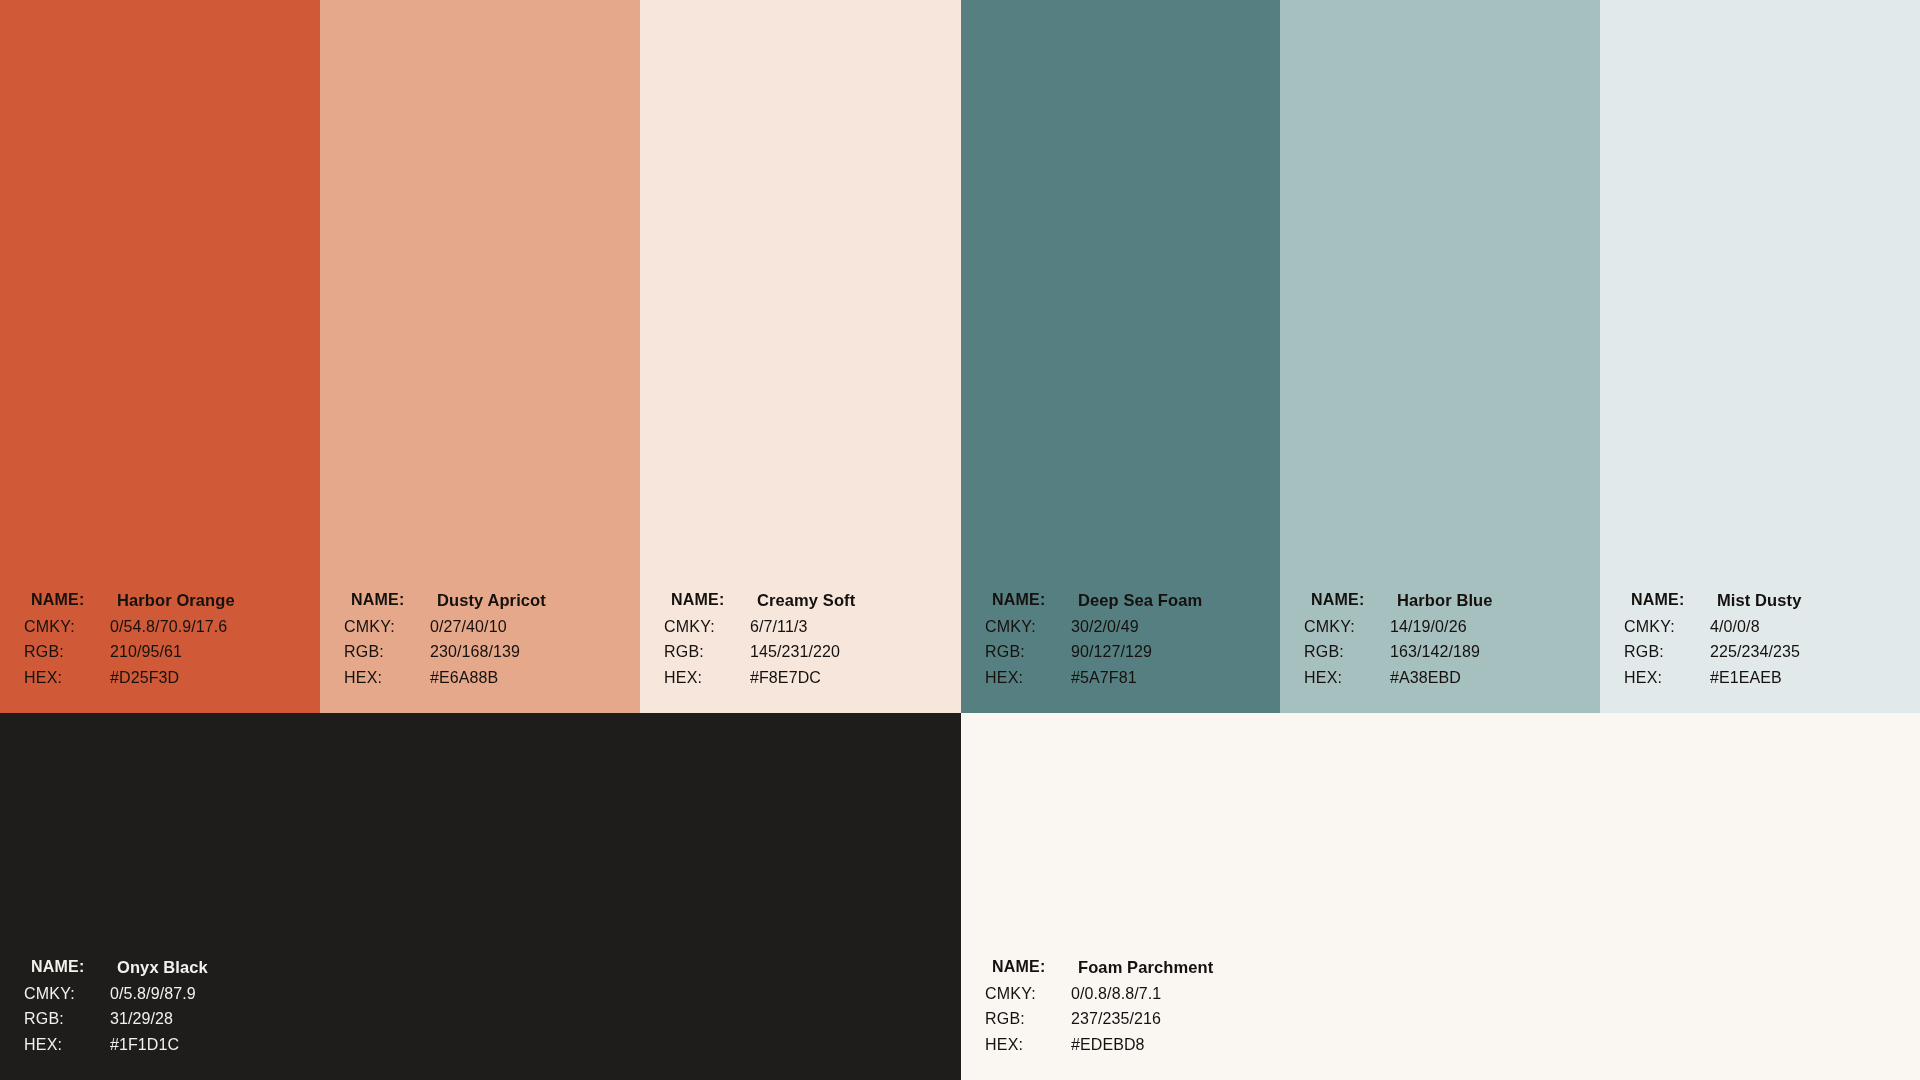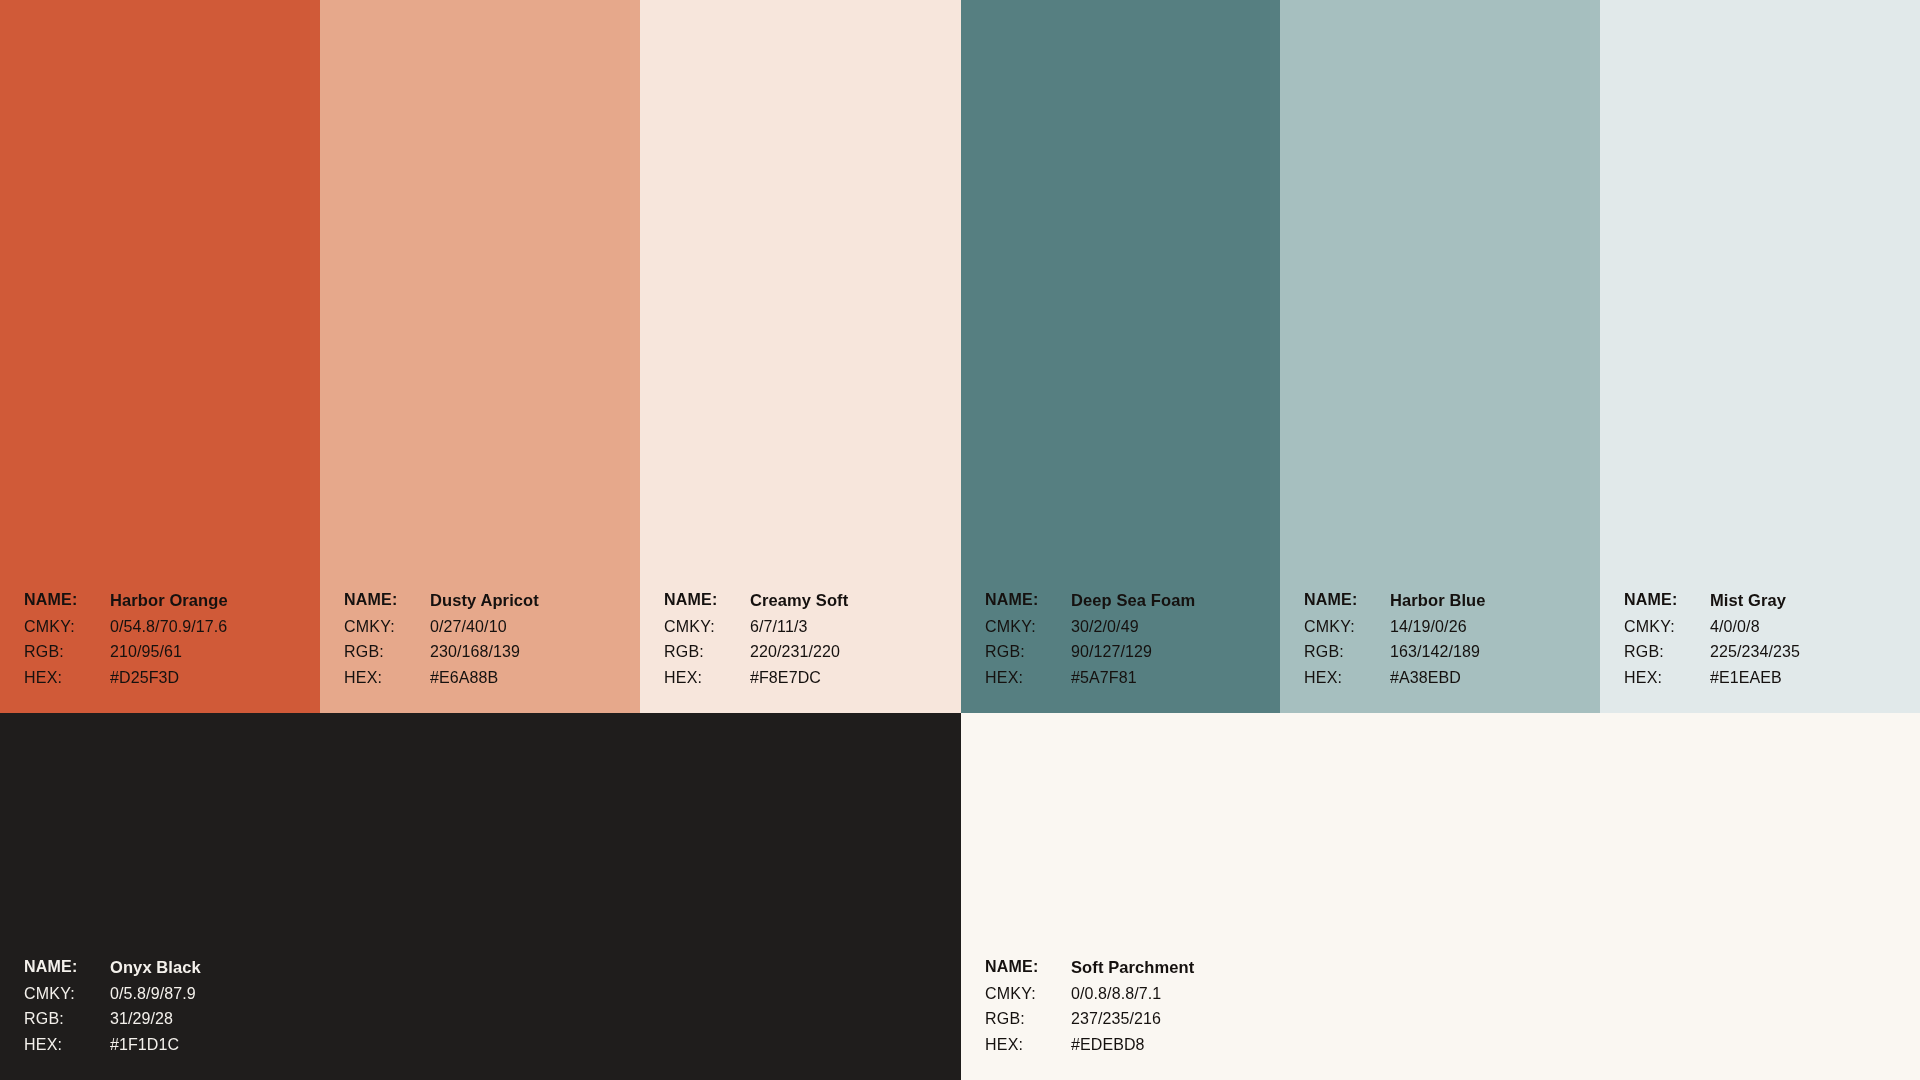--- a/index.html
+++ b/index.html
@@ -44,20 +44,21 @@
 
   .info-val {
     font-size: 16px;
     font-weight: 400;
     letter-spacing: 0.1px;
   }
 
   .info-key.name-key,
   .info-val.name-val {
     font-weight: 700;
+    margin-left: 7px;
   }
 
   .info-val.name-val {
     font-size: 16.5px;
   }
 
   .dark-text .info-key,
   .dark-text .info-val { color: #15110F; }
 
   .light-text .info-key,
@@ -91,21 +92,21 @@
         <span class="info-val">#E6A88B</span>
       </div>
     </div>
     <div class="swatch dark-text" style="left: 640px; top: 0px; width: 321px; height: 713px; background: rgb(247, 230, 220);">
       <div class="swatch-info">
         <span class="info-key name-key">NAME:</span>
         <span class="info-val name-val">Creamy Soft</span>
         <span class="info-key">CMKY:</span>
         <span class="info-val">6/7/11/3</span>
         <span class="info-key">RGB:</span>
-        <span class="info-val">220/231/220</span>
+        <span class="info-val">145/231/220</span>
         <span class="info-key">HEX:</span>
         <span class="info-val">#F8E7DC</span>
       </div>
     </div>
     <div class="swatch dark-text" style="left: 961px; top: 0px; width: 319px; height: 713px; background: rgb(86, 127, 129);">
       <div class="swatch-info">
         <span class="info-key name-key">NAME:</span>
         <span class="info-val name-val">Deep Sea Foam</span>
         <span class="info-key">CMKY:</span>
         <span class="info-val">30/2/0/49</span>
@@ -123,21 +124,21 @@
         <span class="info-val">14/19/0/26</span>
         <span class="info-key">RGB:</span>
         <span class="info-val">163/142/189</span>
         <span class="info-key">HEX:</span>
         <span class="info-val">#A38EBD</span>
       </div>
     </div>
     <div class="swatch dark-text" style="left: 1600px; top: 0px; width: 320px; height: 713px; background: rgb(225, 233, 234);">
       <div class="swatch-info">
         <span class="info-key name-key">NAME:</span>
-        <span class="info-val name-val">Mist Gray</span>
+        <span class="info-val name-val">Mist Dusty</span>
         <span class="info-key">CMKY:</span>
         <span class="info-val">4/0/0/8</span>
         <span class="info-key">RGB:</span>
         <span class="info-val">225/234/235</span>
         <span class="info-key">HEX:</span>
         <span class="info-val">#E1EAEB</span>
       </div>
     </div>
     <div class="swatch light-text" style="left: 0px; top: 713px; width: 961px; height: 367px; background: rgb(31, 29, 28);">
       <div class="swatch-info">
@@ -147,21 +148,21 @@
         <span class="info-val">0/5.8/9/87.9</span>
         <span class="info-key">RGB:</span>
         <span class="info-val">31/29/28</span>
         <span class="info-key">HEX:</span>
         <span class="info-val">#1F1D1C</span>
       </div>
     </div>
     <div class="swatch dark-text" style="left: 961px; top: 713px; width: 959px; height: 367px; background: rgb(250, 247, 242);">
       <div class="swatch-info">
         <span class="info-key name-key">NAME:</span>
-        <span class="info-val name-val">Soft Parchment</span>
+        <span class="info-val name-val">Foam Parchment</span>
         <span class="info-key">CMKY:</span>
         <span class="info-val">0/0.8/8.8/7.1</span>
         <span class="info-key">RGB:</span>
         <span class="info-val">237/235/216</span>
         <span class="info-key">HEX:</span>
         <span class="info-val">#EDEBD8</span>
       </div>
     </div>
   </div>
 

